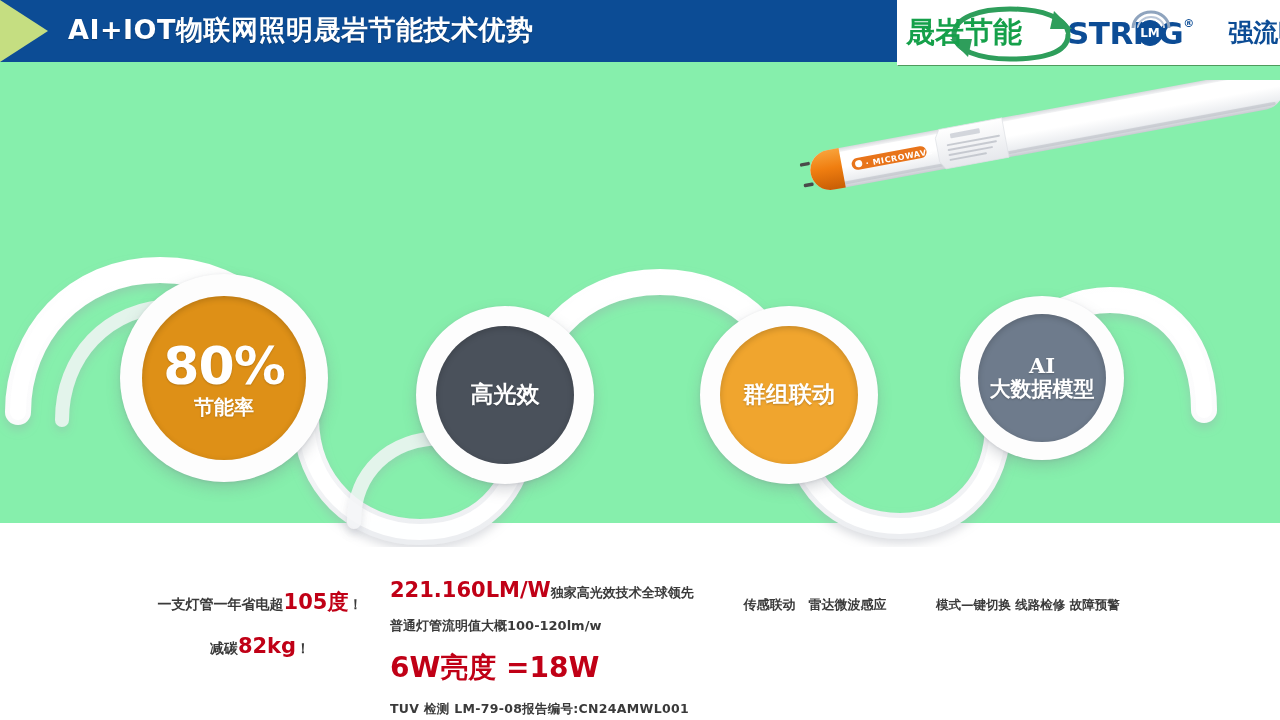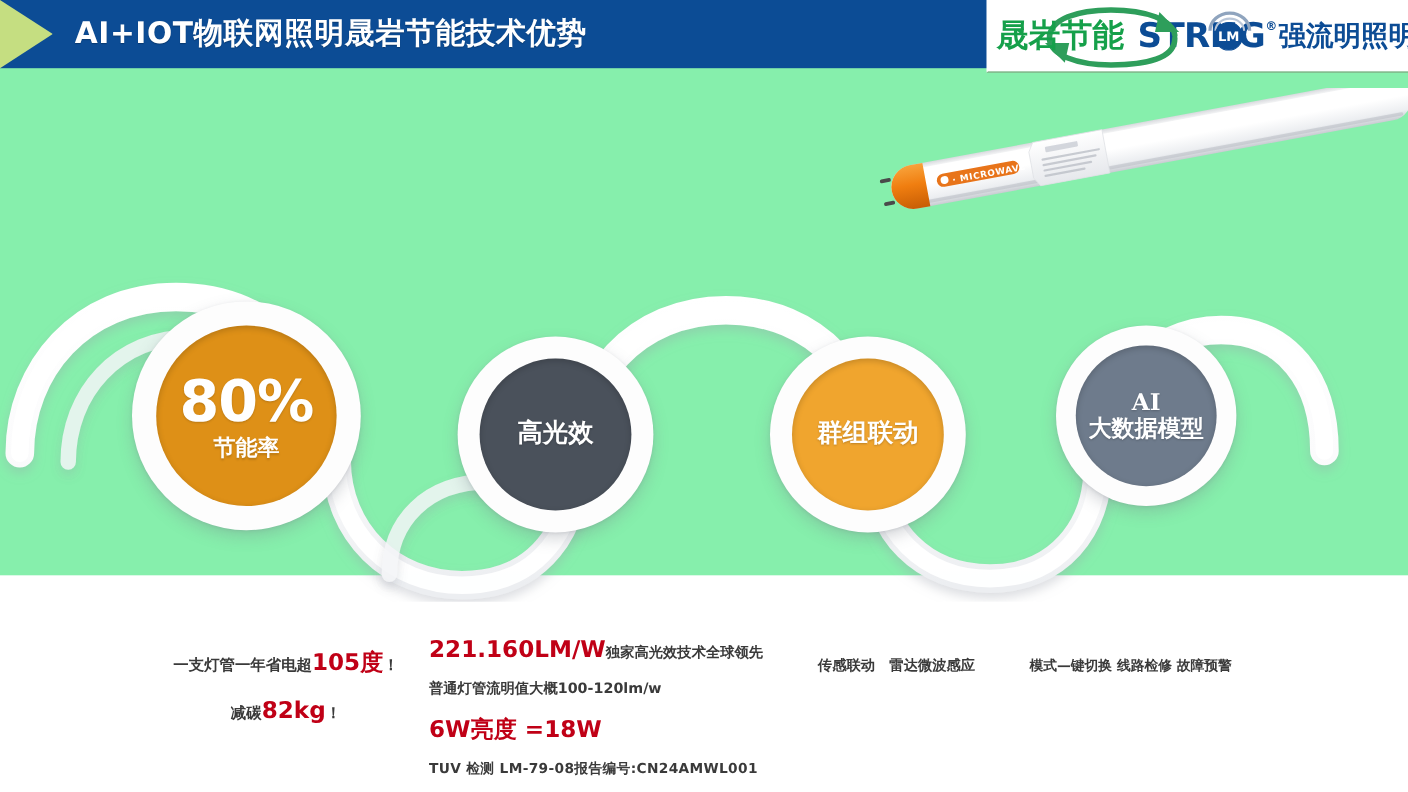--- a/index.html
+++ b/index.html
@@ -42,20 +42,21 @@
   .logo-box {
     position: absolute;
     right: 0; top: 0;
     width: 383px; height: 66px;
     background: #ffffff;
     border-bottom: 1.5px solid #4E9B5C;
     border-left: 1.5px solid #ffffff;
     display: flex;
     align-items: center;
     padding-left: 8px;
+    gap: 33px;
   }
   .logo-cn {
     position: relative;
     font-size: 29px;
     font-weight: bold;
     color: #15A04A;
     letter-spacing: 0px;
     z-index: 3;
     white-space: nowrap;
   }
@@ -193,21 +194,21 @@
 
   #cap1 { left: 110px; top: 588px; width: 300px; text-align: center; }
   #cap1 .l1 { font-size: 14px; font-weight: bold; color: #3A3A3A; }
   #cap1 .l2 { font-size: 14px; font-weight: bold; color: #3A3A3A; margin-top: 18px; }
   .red-big { color: #C00016; font-size: 21px; font-weight: bold; }
 
   #cap2 { left: 390px; top: 578px; width: 340px; }
   #cap2 .l1 { font-size: 13px; font-weight: bold; color: #3A3A3A; }
   #cap2 .l1 .hl { color: #C00016; font-size: 21px; font-weight: bold; }
   #cap2 .l2 { font-size: 13px; font-weight: bold; color: #3A3A3A; margin-top: 15px; }
-  #cap2 .l3 { font-size: 21px; font-weight: bold; color: #C00016; margin-top: 14px; }
+  #cap2 .l3 { font-size: 28px; font-weight: bold; color: #C00016; margin-top: 14px; }
   #cap2 .l4 { font-size: 12.5px; font-weight: bold; color: #3A3A3A; margin-top: 14px; letter-spacing: 0.3px; }
 
   #cap3 { left: 700px; top: 578px; width: 230px; text-align: center; }
   #cap3 .l1 { font-size: 19px; font-weight: bold; color: #C00016; }
   #cap3 .l2 { font-size: 13px; font-weight: bold; color: #3A3A3A; margin-top: 18px; }
 
   #cap4 { left: 936px; top: 578px; width: 330px; }
   #cap4 .l1 { font-size: 12.5px; font-weight: bold; color: #3A3A3A; }
   #cap4 .l2 { font-size: 12.5px; font-weight: bold; color: #3A3A3A; margin-top: 19px; }
 </style>

